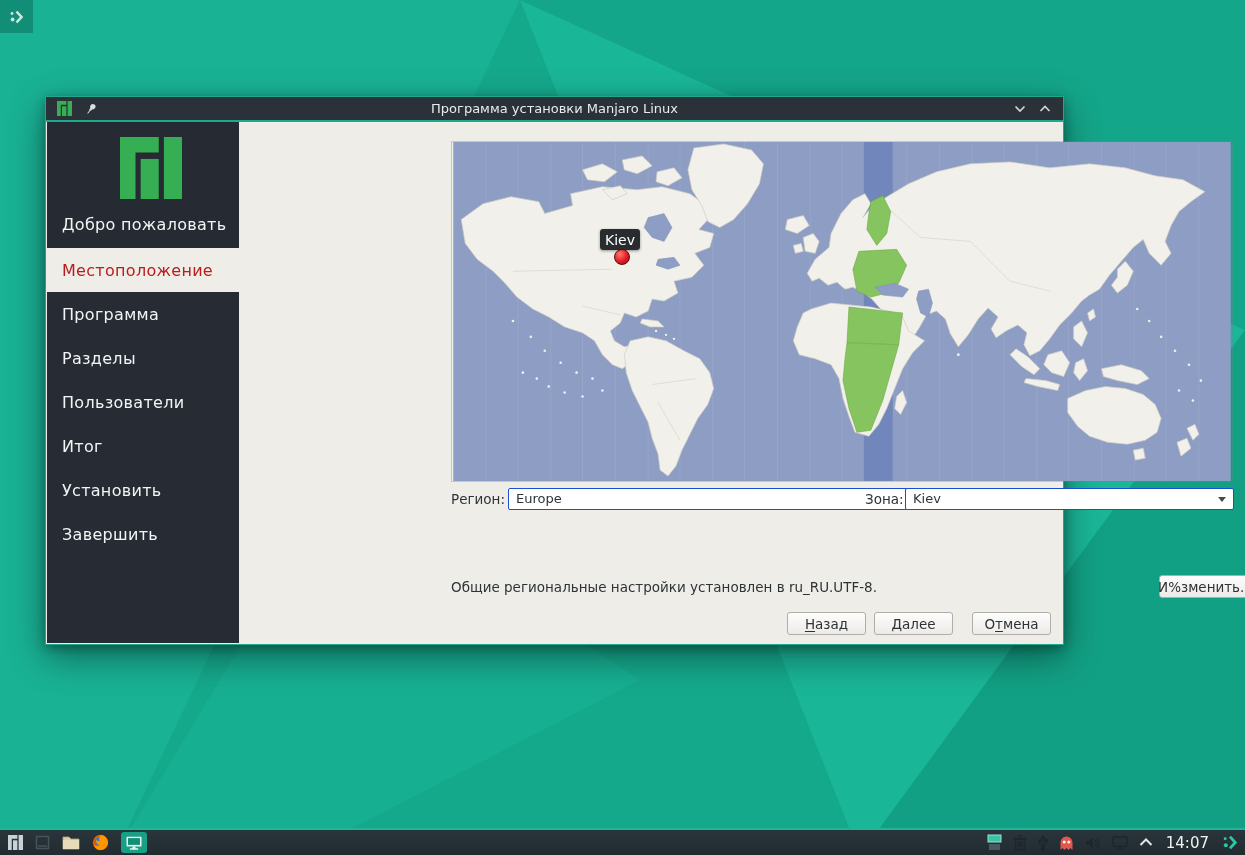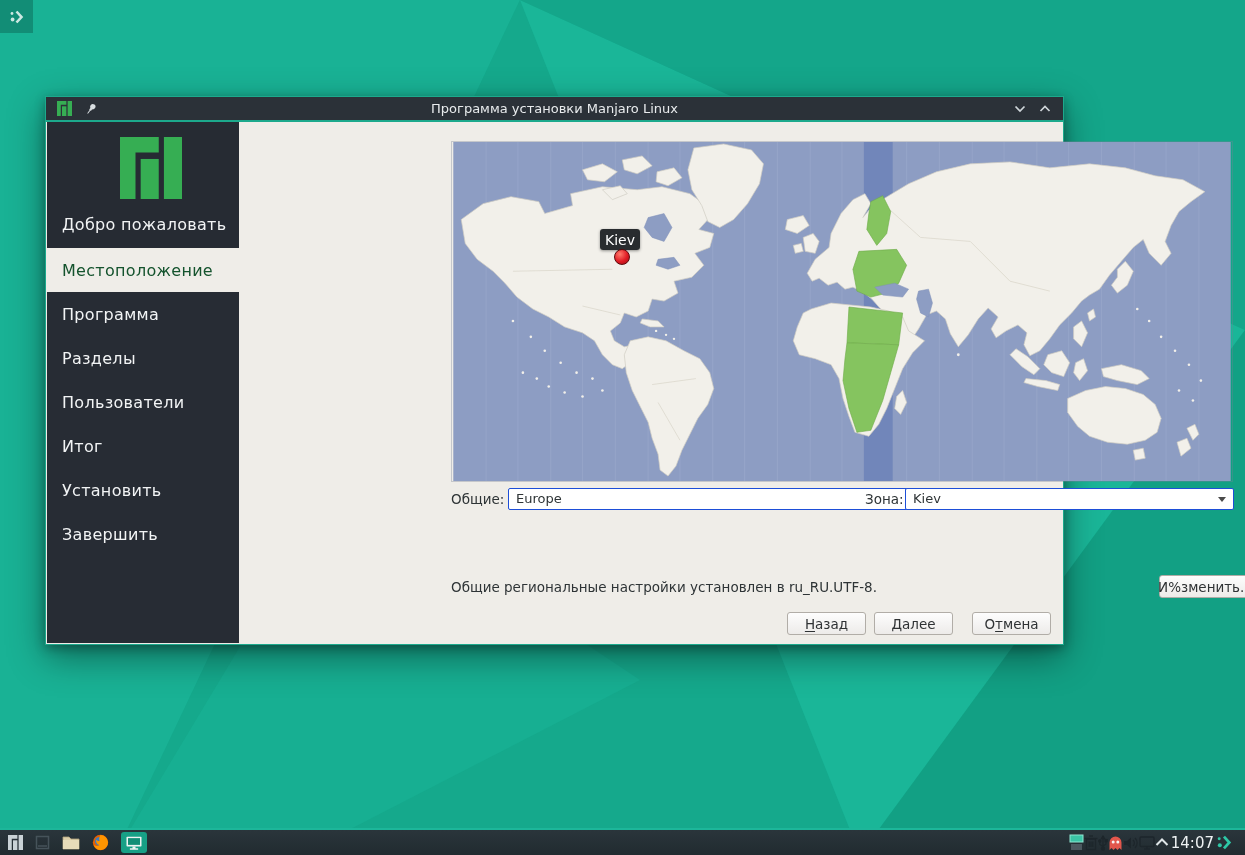--- a/index.html
+++ b/index.html
@@ -35,21 +35,21 @@
   
   .sidebar{
     position:absolute;left:1px;top:25px;bottom:1px;width:192px;
     background:#272c34;
   }
   .step{height:44px;display:flex;align-items:center;padding-left:15px;box-sizing:border-box;
     color:#f2f4f5;font-size:16px;letter-spacing:.3px;}
   .step.welcome{height:126px;flex-direction:column;align-items:flex-start;justify-content:flex-end;
     padding-bottom:14px;background:#262b33;}
   .step.welcome .logo{align-self:center;margin-bottom:16px;}
-  .step.active{background:#efede8;color:#14532d;}
+  .step.active{background:#efede8;color:#b91c1c;}
   
   .main{position:absolute;left:193px;top:25px;right:1px;bottom:1px;background:#efede8;}
   .map-wrap{position:absolute;left:65px;top:103px;width:782px;height:341px;
     
   }
   
   .map-wrap{left:212px;top:19px;}
   .map-wrap svg.map{display:block;border:1px solid rgba(120,130,150,.35);box-sizing:border-box;}
   .tooltip{
     position:absolute;left:149px;top:88px;width:40px;height:21px;background:rgba(32,35,38,.96);
@@ -81,21 +81,21 @@
   .nav-row .btn{width:79px;}
   .nav-row .cancel{margin-left:11px;}
   u{text-decoration:underline;text-underline-offset:2px;}
   
   .taskbar{
     position:absolute;left:0;bottom:0;width:1245px;height:27px;z-index:4;
     background:linear-gradient(#2a353b,#212b30);border-top:2px solid #1db69a;box-sizing:border-box;
     display:flex;align-items:center;
   }
   .tb-left{display:flex;align-items:center;gap:12px;margin-left:8px;}
-  .tb-right{position:absolute;right:12px;display:flex;align-items:center;}
+  .tb-right{position:absolute;right:6px;display:flex;align-items:center;gap:11px;}
   .task-btn{width:26px;height:21px;border-radius:3px;background:#17a086;display:flex;align-items:center;justify-content:center;}
   .clock{color:#eef2f3;font-size:15px;margin:0 2px;}
   .icon{display:flex;align-items:center;justify-content:center;}
 </style>
 </head>
 <body>
 
 <svg class="wallpaper" width="1245" height="855" viewBox="0 0 1245 855">
   <rect width="1245" height="855" fill="#16ab8e"></rect>
   <polygon points="0,0 520,0 115,855 0,855" fill="#19b295"></polygon>
@@ -302,21 +302,21 @@
             <circle cx="214" cy="194" r="1.2"></circle>
             <circle cx="222" cy="198" r="1.2"></circle>
           <circle cx="508" cy="214" r="1.4"></circle>
         </g>
       </svg>
       <div class="tooltip">Kiev</div>
       <div class="marker"></div>
     </div>
 
     <div class="combo-row">
-      <span class="combo-label" style="left:0;">Общие:</span>
+      <span class="combo-label" style="left:0;">Регион:</span>
       <div class="combo" style="left:57px;width:430px;">
         <span>Europe</span>
         <span class="arrow"></span>
       </div>
       <span class="combo-label" style="left:414px;">Зона:</span>
       <div class="combo" style="left:454px;width:329px;">
         <span>Kiev</span>
         <span class="arrow"></span>
       </div>
     </div>

